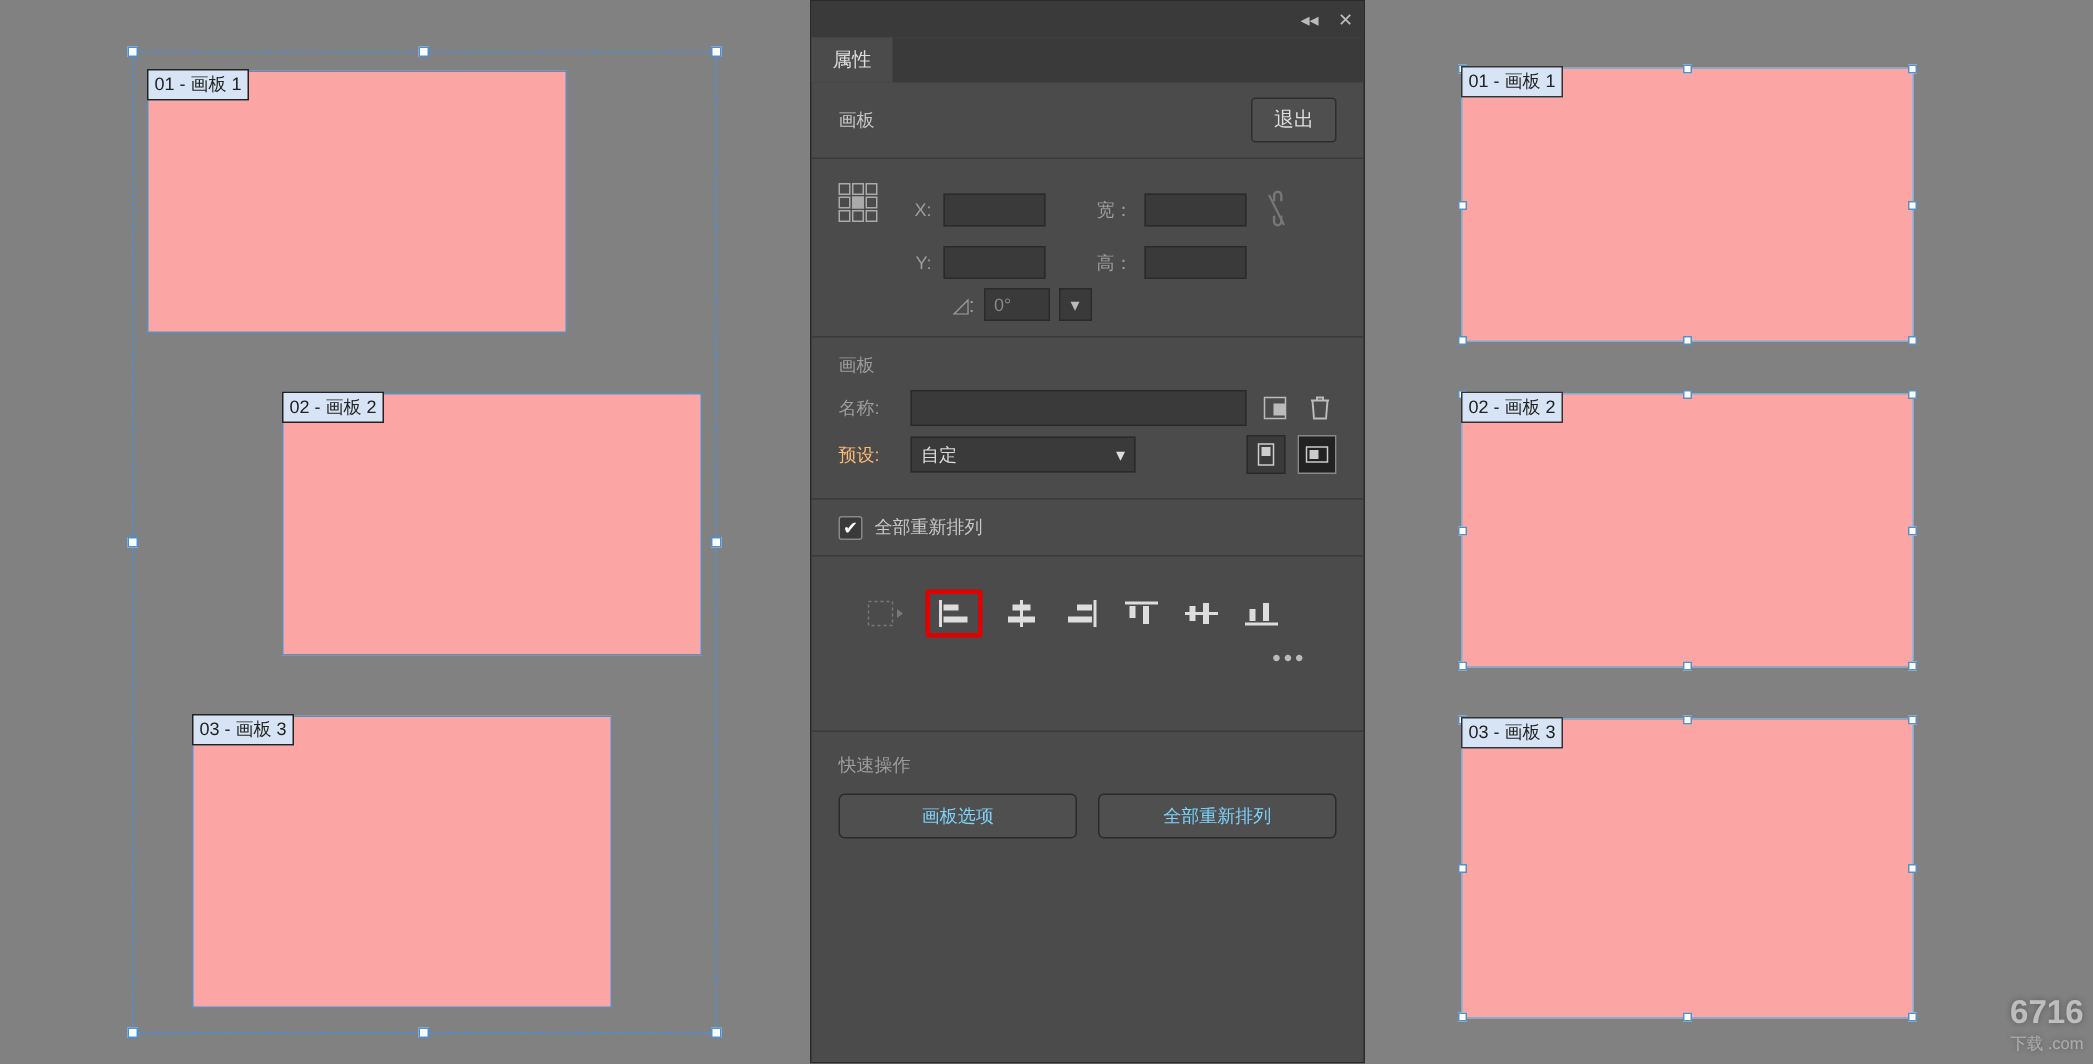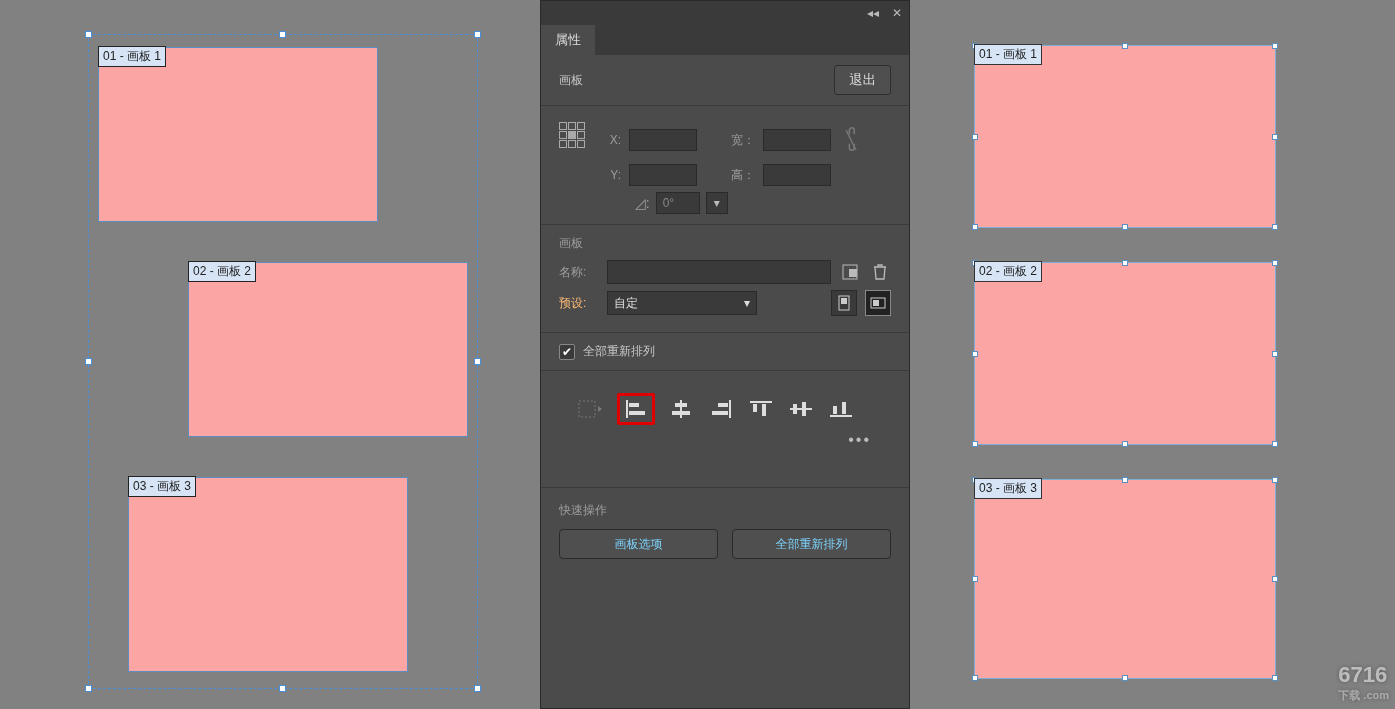--- a/index.html
+++ b/index.html
@@ -153,21 +153,21 @@
 .quick-section { padding: 14px 18px; border-top:1px solid #3a3a3a; margin-top:18px;}
 .quick-row { display:flex; gap:14px; margin-top:10px;}
 .quick-btn { flex:1; height:30px; background:#4f4f4f; border:1px solid #2a2a2a; border-radius:4px; color:#7dd3fc; display:flex;align-items:center;justify-content:center;cursor:pointer;}
 
 .watermark {
   position:absolute; right:6px; bottom:6px;
   font-size:22px; font-weight:bold; color:rgba(255,255,255,.55);
   font-family: Arial, sans-serif;
   text-shadow: 0 0 4px rgba(0,0,0,.3);
 }
-.watermark small { font-size:11px; display:block; text-align:right; color:rgba(255,255,255,.4); font-weight:bold;}
+.watermark small { font-size:11px; display:block; text-align:right; color:rgba(255,255,255,.4); font-weight:normal;}
 </style>
 </head>
 <body>
 
 <div class="canvas-area canvas-left">
 
   <div class="selection-box" style="left:88px; top:34px; width:390px; height:655px;">
     <div class="sel-handle" style="left:-4px;top:-4px;"></div>
     <div class="sel-handle" style="left:50%;top:-4px;margin-left:-4px;"></div>
     <div class="sel-handle" style="right:-4px;top:-4px;"></div>

